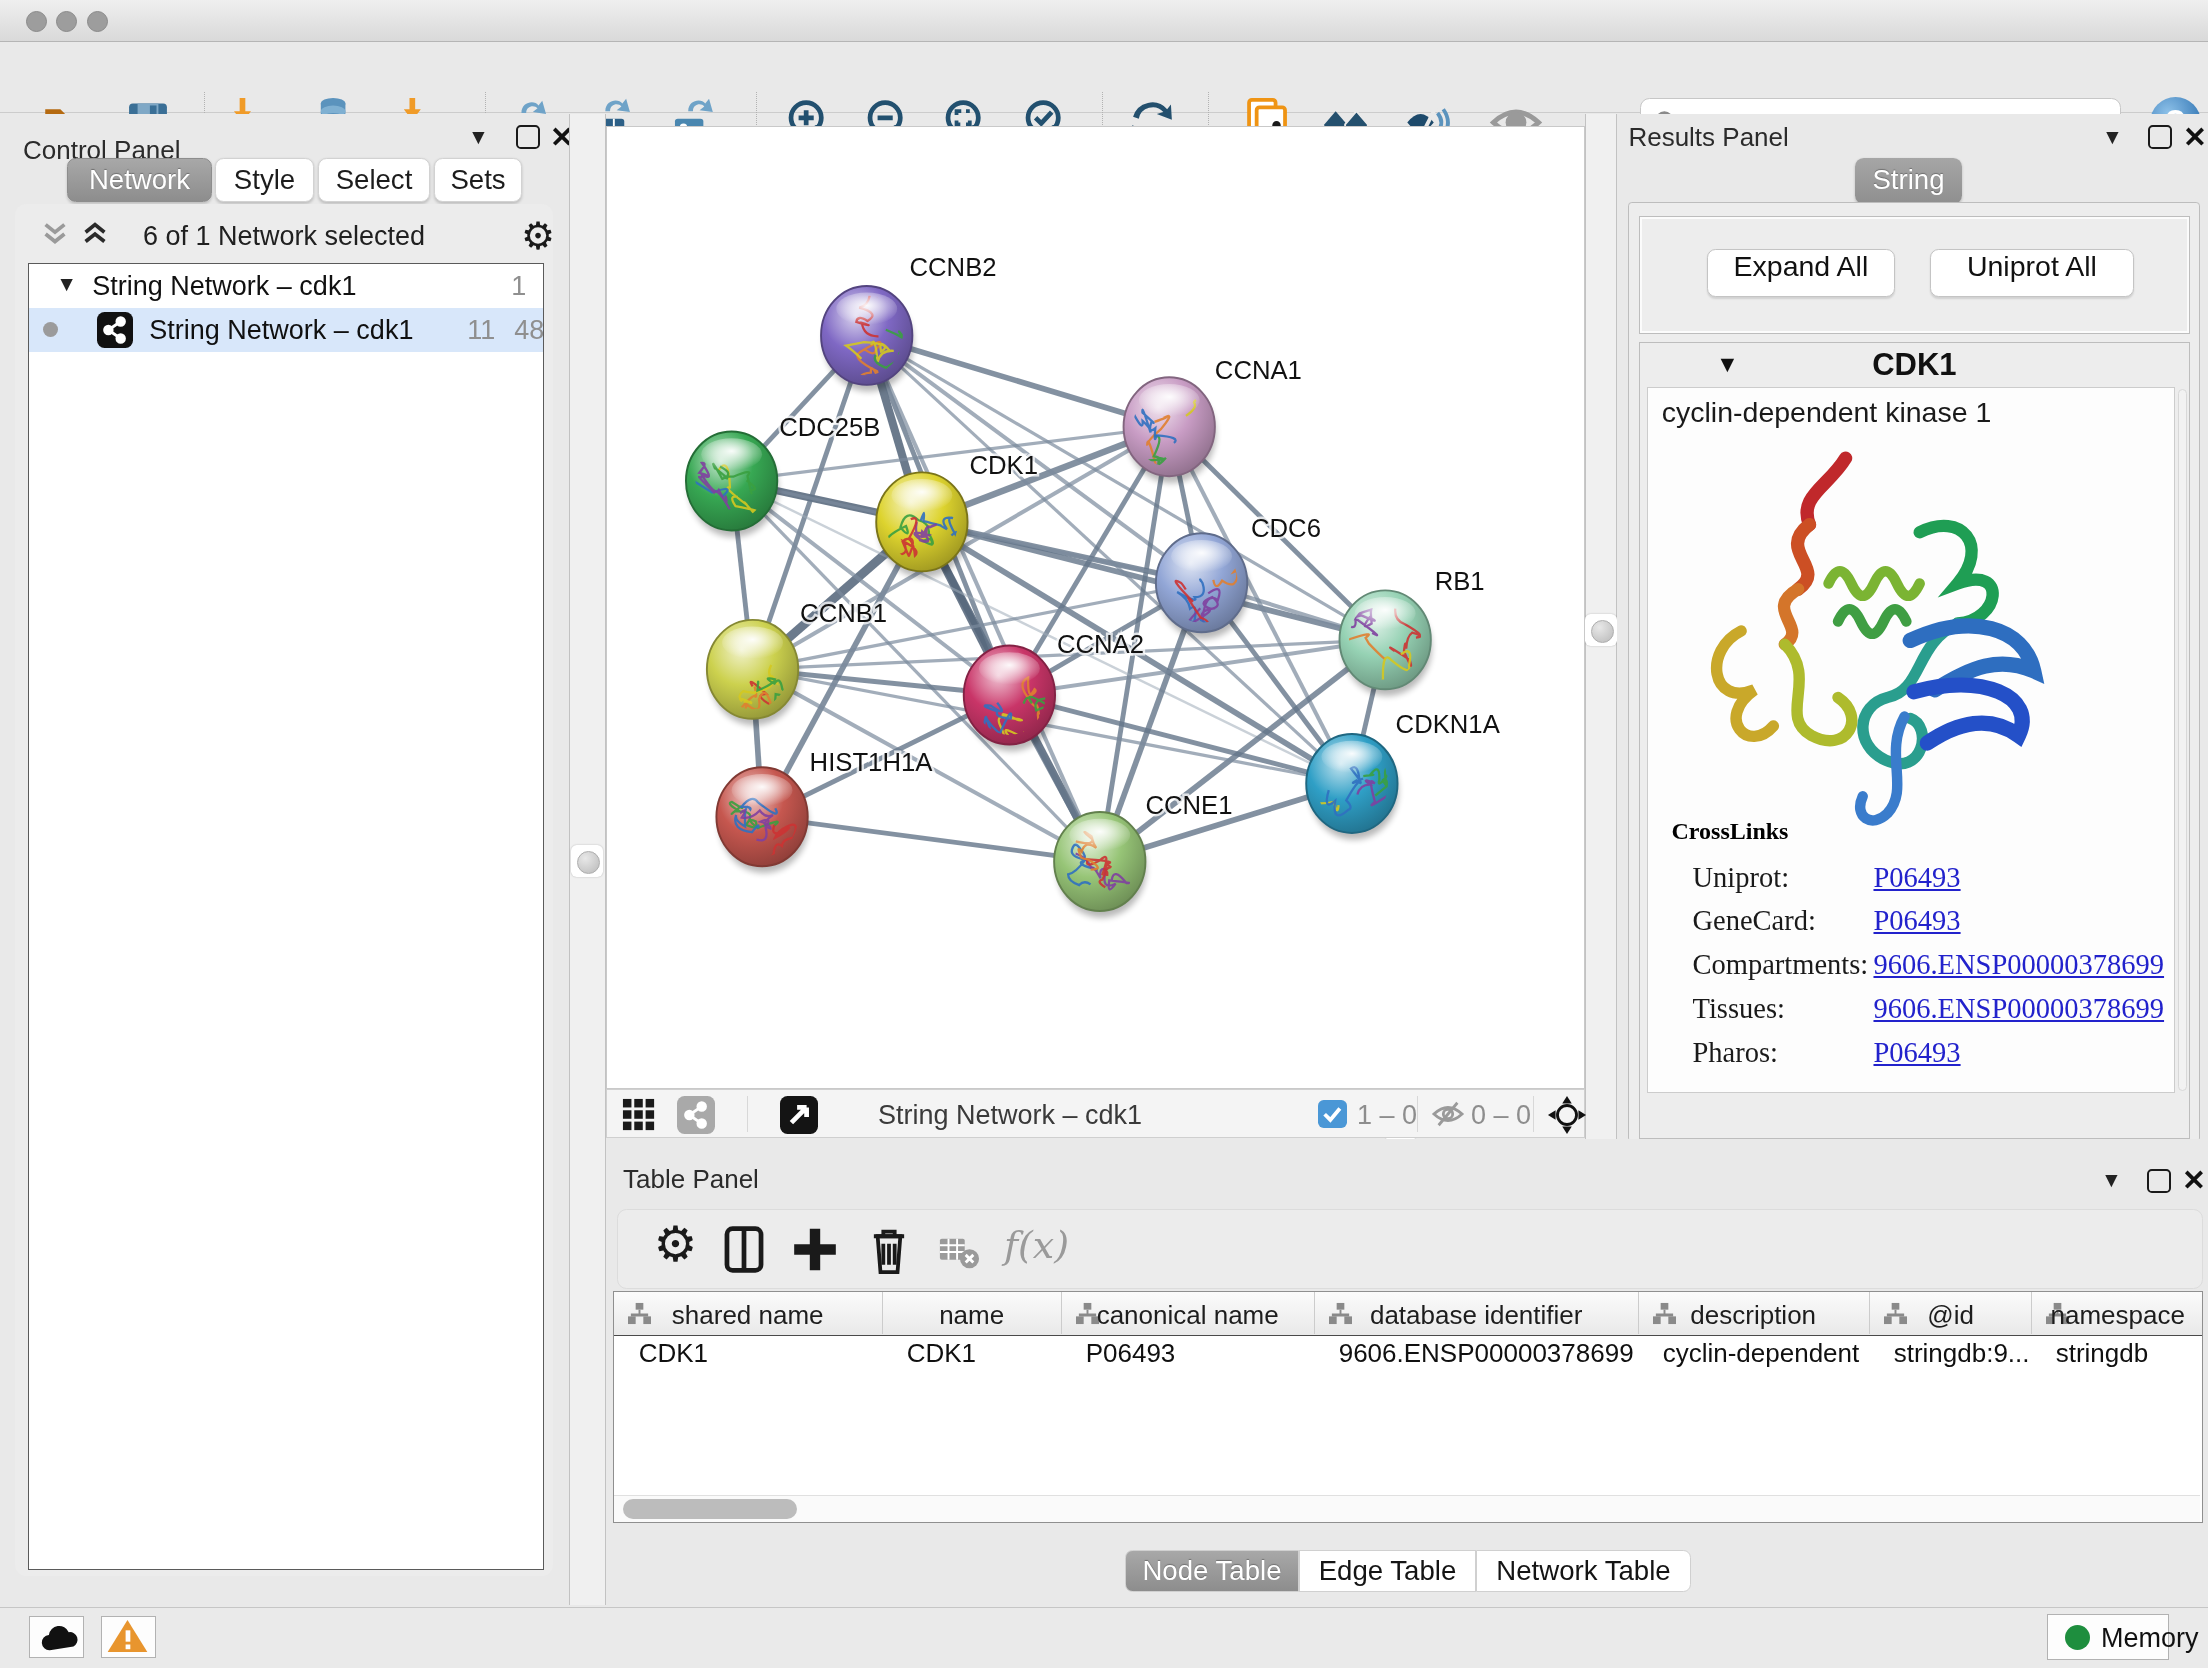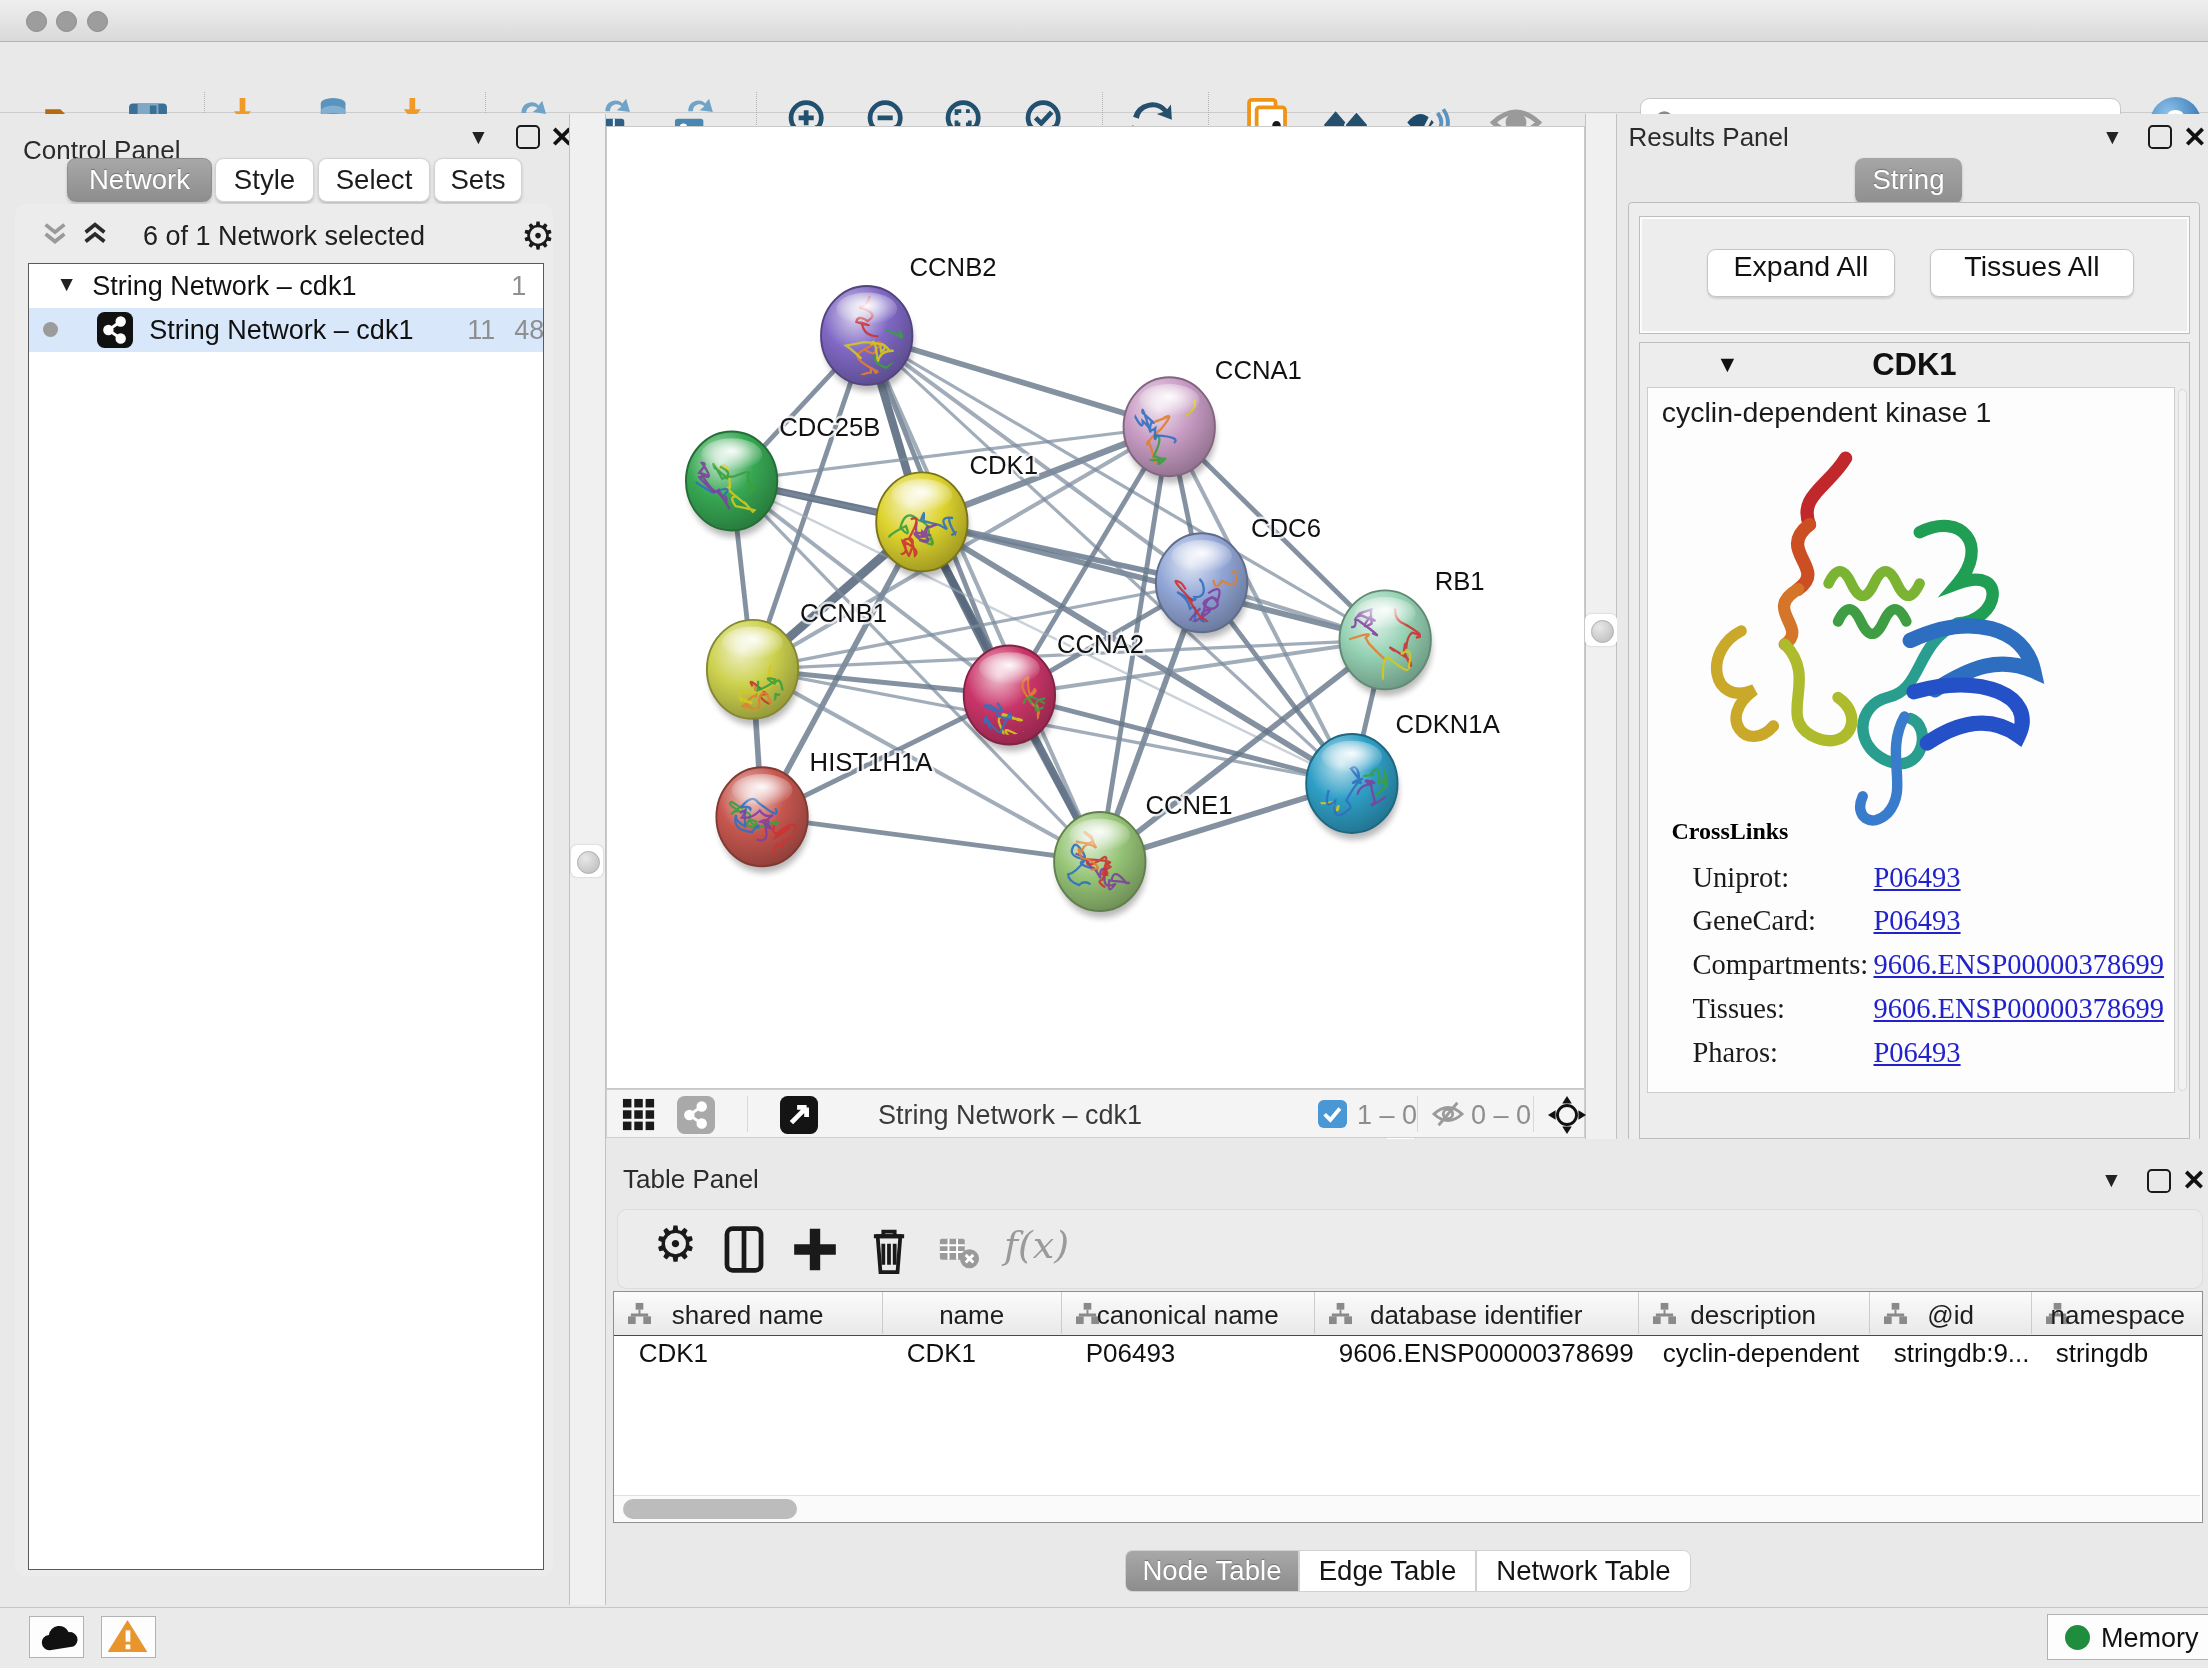--- a/index.html
+++ b/index.html
@@ -123,21 +123,21 @@
   .btabs { position:absolute; top:411px; left:519px; height:42px; }
   .btab { position:absolute; top:0; height:42px; background:#ffffff; border:1px solid #d0d0d0;
      font-size:27.6px; color:#141414; text-align:center; line-height:40px; }
   .btab.sel { background:linear-gradient(#a8a8a8,#8d8d8d); color:#fff; text-shadow:0 -1px 1px rgba(0,0,0,.3); }
 
   
   .statusbar { position:absolute; left:0; top:1607px; width:2208px; height:61px;
      background:#eaeaea; border-top:1px solid #c6c6c6; }
   .sb-btn { position:absolute; top:7.6px; width:55px; height:42px; background:#fdfdfd;
      border:1.9px solid #b2b2b2; }
-  .mem-btn { position:absolute; left:2047px; top:5.7px; width:162px; height:46px;
+  .mem-btn { position:absolute; left:2047px; top:5.7px; width:122px; height:46px;
      background:#fdfdfd; border:1px solid #b2b2b2; font-size:27px; color:#111; }
   .mem-dot { position:absolute; left:17px; top:10.5px; width:25px; height:25px; border-radius:50%; background:#1e8e3e; }
   .mem-lbl { position:absolute; left:53px; top:8.6px; }
 
   .net-label { font-size:27px; fill:#111; paint-order:stroke; stroke:#ffffff; stroke-width:5px; stroke-opacity:.75; }
 </style>
 </head>
 <body>
 
 <div class="root">
@@ -694,21 +694,21 @@
   <div class="results-panel">
     <div class="abs panel-title" style="left:11.4px; top:7.6px">Results Panel</div>
     <div class="abs ptri" style="left:485px; top:10.5px">▼</div>
     <div class="abs pbox" style="left:531px; top:11.4px"></div>
     <div class="abs pclose" style="left:566px; top:10.5px">✕</div>
     <div class="string-tab">String</div>
 
     <div class="rp-card">
       <div class="rp-btnbox">
         <div class="rp-btn" style="left:67px; width:188px">Expand All</div>
-        <div class="rp-btn" style="left:290px; width:204px">Tissues All</div>
+        <div class="rp-btn" style="left:290px; width:204px">Uniprot All</div>
       </div>
       <div class="rp-section">
         <div class="rp-sec-head">
           <span class="abs" style="left:76px; top:7.6px; font-size:23px">▼</span>
           <span class="abs" style="left:0; width:100%; text-align:center; top:3.8px">CDK1</span>
         </div>
         <div class="rp-white">
           <div class="rp-desc">cyclin-dependent kinase 1</div>
           <svg class="abs" style="left:38px; top:53px" width="380" height="399" viewBox="0 0 400 420">
             <g fill="none" stroke-linecap="round">

